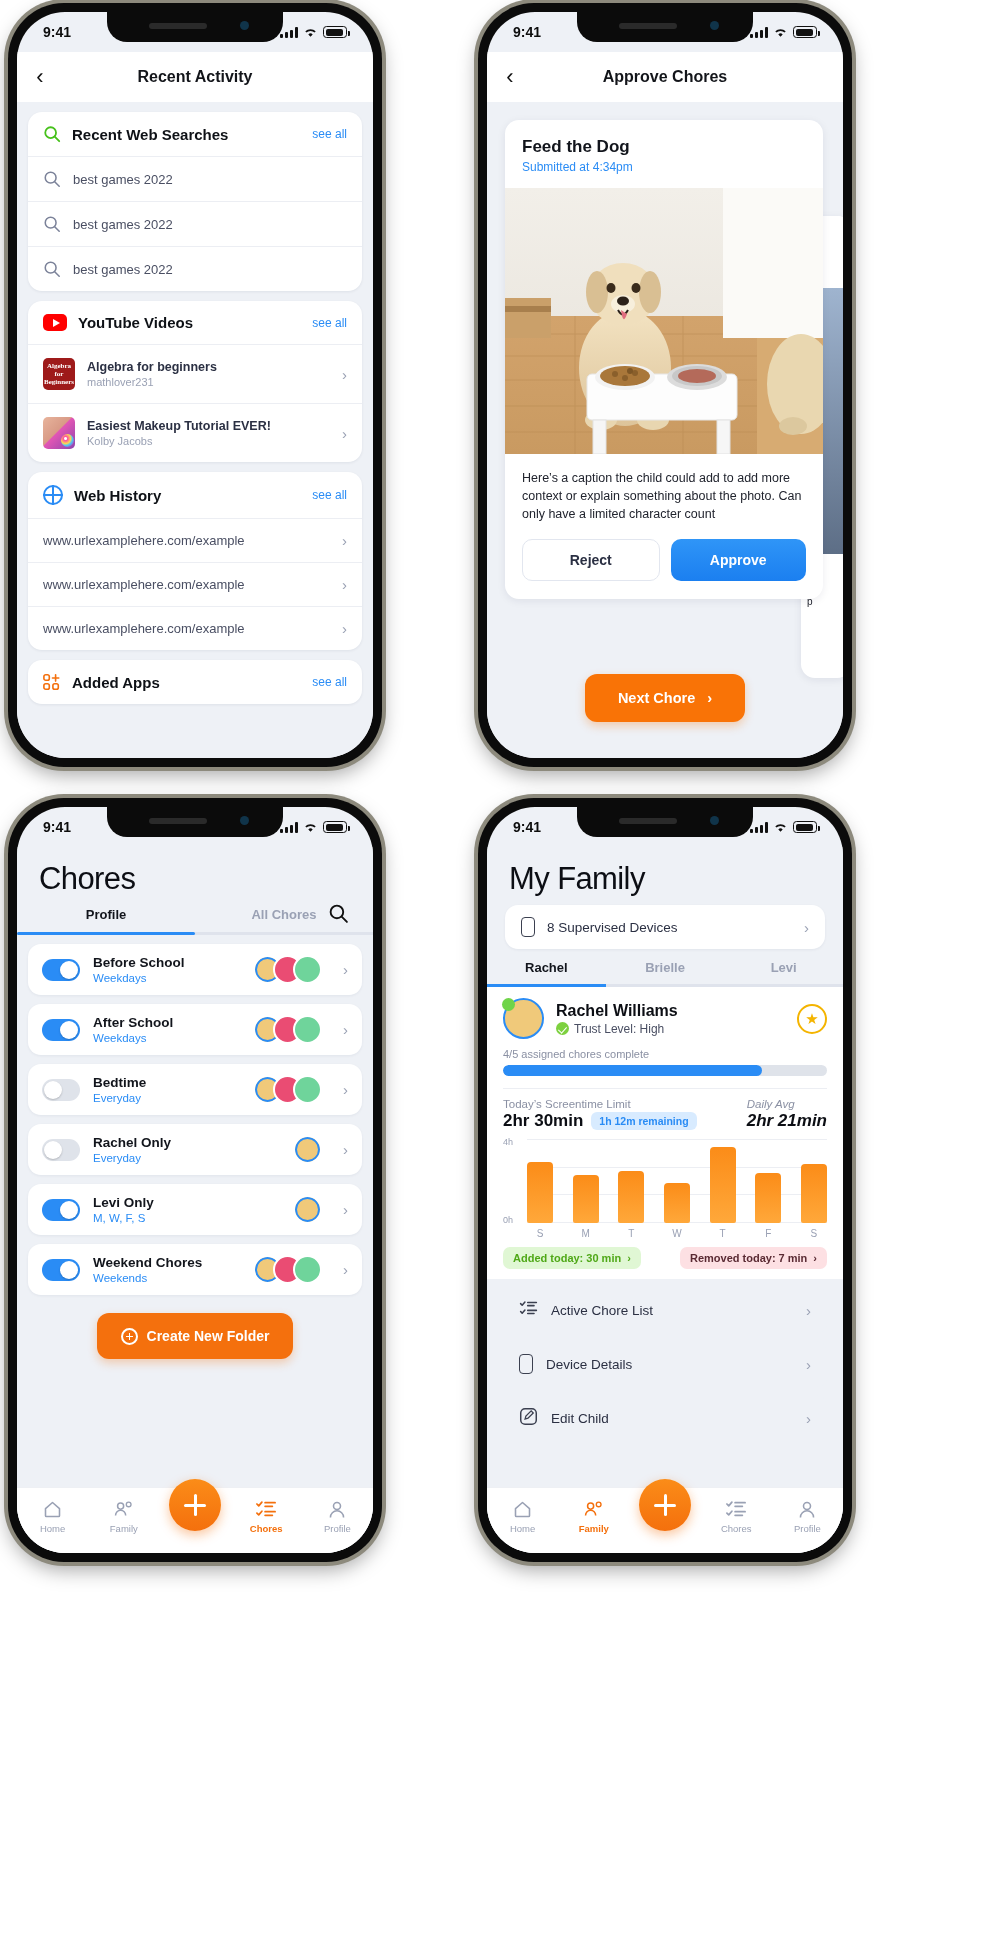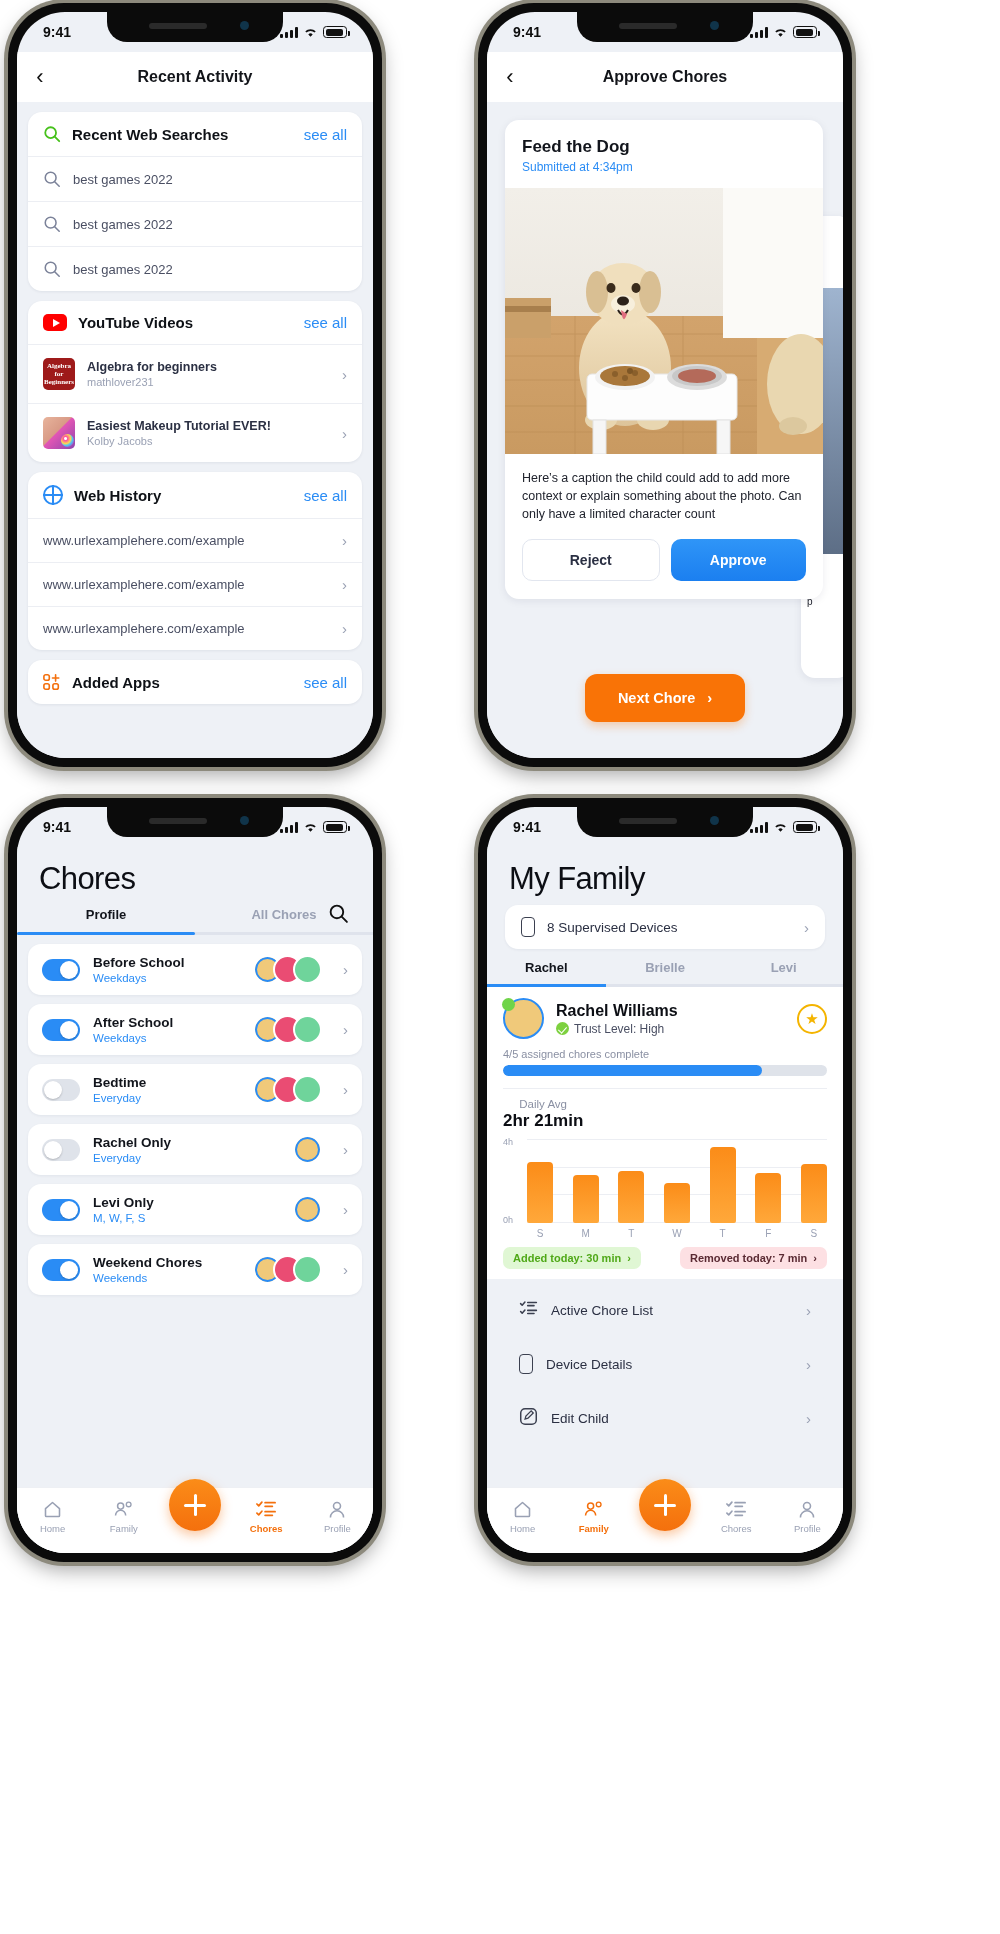--- a/index.html
+++ b/index.html
@@ -63,21 +63,21 @@
   }
   .navbar .back { width:46px; display:flex; justify-content:center; font-size:22px; color:#111; font-weight:400; }
   .navbar .ntitle { flex:1; text-align:center; font-size:16px; font-weight:700; color:#13151a; margin-left:-46px; }
 
   .body-scroll { position:absolute; top:90px; left:0; right:0; bottom:0; overflow:hidden; background:#eef1f6; }
 
   
   .card { background:#fff; border-radius:14px; margin:10px 11px; box-shadow:0 1px 3px rgba(20,30,60,.07); overflow:hidden; }
   .card-head { display:flex; align-items:center; padding:13px 15px; gap:11px; }
   .card-head .ht { flex:1; font-size:15px; font-weight:700; color:#0e1116; }
-  .seeall { font-size:15px; color:#2a8cf5; font-weight:500; }
+  .seeall { font-size:12px; color:#2a8cf5; font-weight:500; }
   .row { display:flex; align-items:center; gap:12px; padding:13px 15px; border-top:1px solid #eceef3; }
   .row .txt { flex:1; font-size:13px; color:#4a4f63; }
   .chev { color:#9aa1b4; font-size:15px; }
 
   .sicon { width:18px; height:18px; flex:none; }
   .yt {
     width:24px;height:17px;background:#f00;border-radius:5px;flex:none;
     display:flex;align-items:center;justify-content:center;
   }
   .yt::after{content:"";border-left:7px solid #fff;border-top:4.5px solid transparent;border-bottom:4.5px solid transparent;margin-left:2px;}
@@ -183,21 +183,21 @@
      display:flex;align-items:center;justify-content:center;color:#f4b400;font-size:15px;}
   .chorecomp { font-size:11px;color:#8a90a3;padding:2px 16px 5px;}
   .pbar { height:11px;background:#dfe3ea;border-radius:6px;margin:0 16px;position:relative;overflow:hidden;}
   .pbar i{display:block;position:absolute;left:0;top:0;bottom:0;width:80%;background:#2a8cf5;border-radius:6px;}
   .divider { height:1px; background:#eceef3; margin:12px 16px 0; }
   .st-head { display:flex; padding:9px 16px 0; }
   .st-l { flex:1; }
   .st-lab { font-size:11.5px; color:#8a90a3;}
   .st-val { font-size:17px; font-weight:700; color:#0c0e14; margin-top:1px; display:flex;align-items:center;gap:8px;}
   .pill { background:#d8ebff; color:#2a8cf5; font-size:10.5px; font-weight:700; padding:3px 8px; border-radius:6px;}
-  .st-r { text-align:center; }
+  .st-r { text-align:left;font-style:italic; }
 
   .chart { position:relative; height:100px; margin:8px 16px 0; }
   .ylab { position:absolute; left:0; font-size:9px; color:#9aa1b4; }
   .plot { position:absolute; left:24px; right:0; top:0; bottom:16px; }
   .gl { position:absolute; left:0; right:0; height:1px; background:#eceef3; }
   .bars-wrap { position:absolute; left:0;right:0;top:0;bottom:0; display:flex; align-items:flex-end; justify-content:space-between;}
   .bar { width:26px; background:linear-gradient(180deg,#fb8c18,#ffa83a); border-radius:4px 4px 2px 2px;}
   .xlabs { position:absolute; left:24px; right:0; bottom:0; display:flex; justify-content:space-between;}
   .xlabs span { width:26px; text-align:center; font-size:10px; color:#9aa1b4;}
   .badges { display:flex; justify-content:space-between; padding:8px 16px 10px; }
@@ -585,20 +585,24 @@
               </span>
               <span class="avs">
                 <span class="av rachel"></span>
                 <span class="av brielle"></span>
                 <span class="av levi"></span>
               </span>
               <span class="chev" style="margin-left:8px">›</span>
             </div>
           </div>
 
+          <div class="create-btn">
+            <span class="plus-circ"></span>
+            <span>Create New Folder</span>
+          </div>
         </div>
 
         <div class="tabbar">
           <div class="tb">
             <div class="ti">
                 <svg width="21" height="21" viewBox="0 0 24 24">
                   <path d="M4 11 12 4l8 7v8a1 1 0 0 1-1 1H5a1 1 0 0 1-1-1z" fill="none" stroke="#9aa1b4" stroke-width="1.8" stroke-linejoin="round"></path>
                 </svg>
               </div>
             <span>Home</span>
@@ -697,20 +701,27 @@
               <span class="star">★</span>
             </div>
             <div class="chorecomp">4/5 assigned chores complete</div>
             <div class="pbar">
                 <i style="width: 80%;"></i>
               </div>
 
             <div class="divider"></div>
 
             <div class="st-head">
+              <span class="st-l">
+                <span class="st-lab" style="display:block">Today’s Screentime Limit</span>
+                <span class="st-val">
+                  <span>2hr 30min</span>
+                  <span class="pill">1h 12m remaining</span>
+                </span>
+              </span>
               <span class="st-r">
                 <span class="st-lab" style="display:block">Daily Avg</span>
                 <span class="st-val" style="display:block">2hr 21min</span>
               </span>
             </div>
 
             <div class="chart">
               <span class="ylab" style="top:-2px">4h</span>
               <span class="ylab" style="bottom:14px">0h</span>
               <div class="plot">

